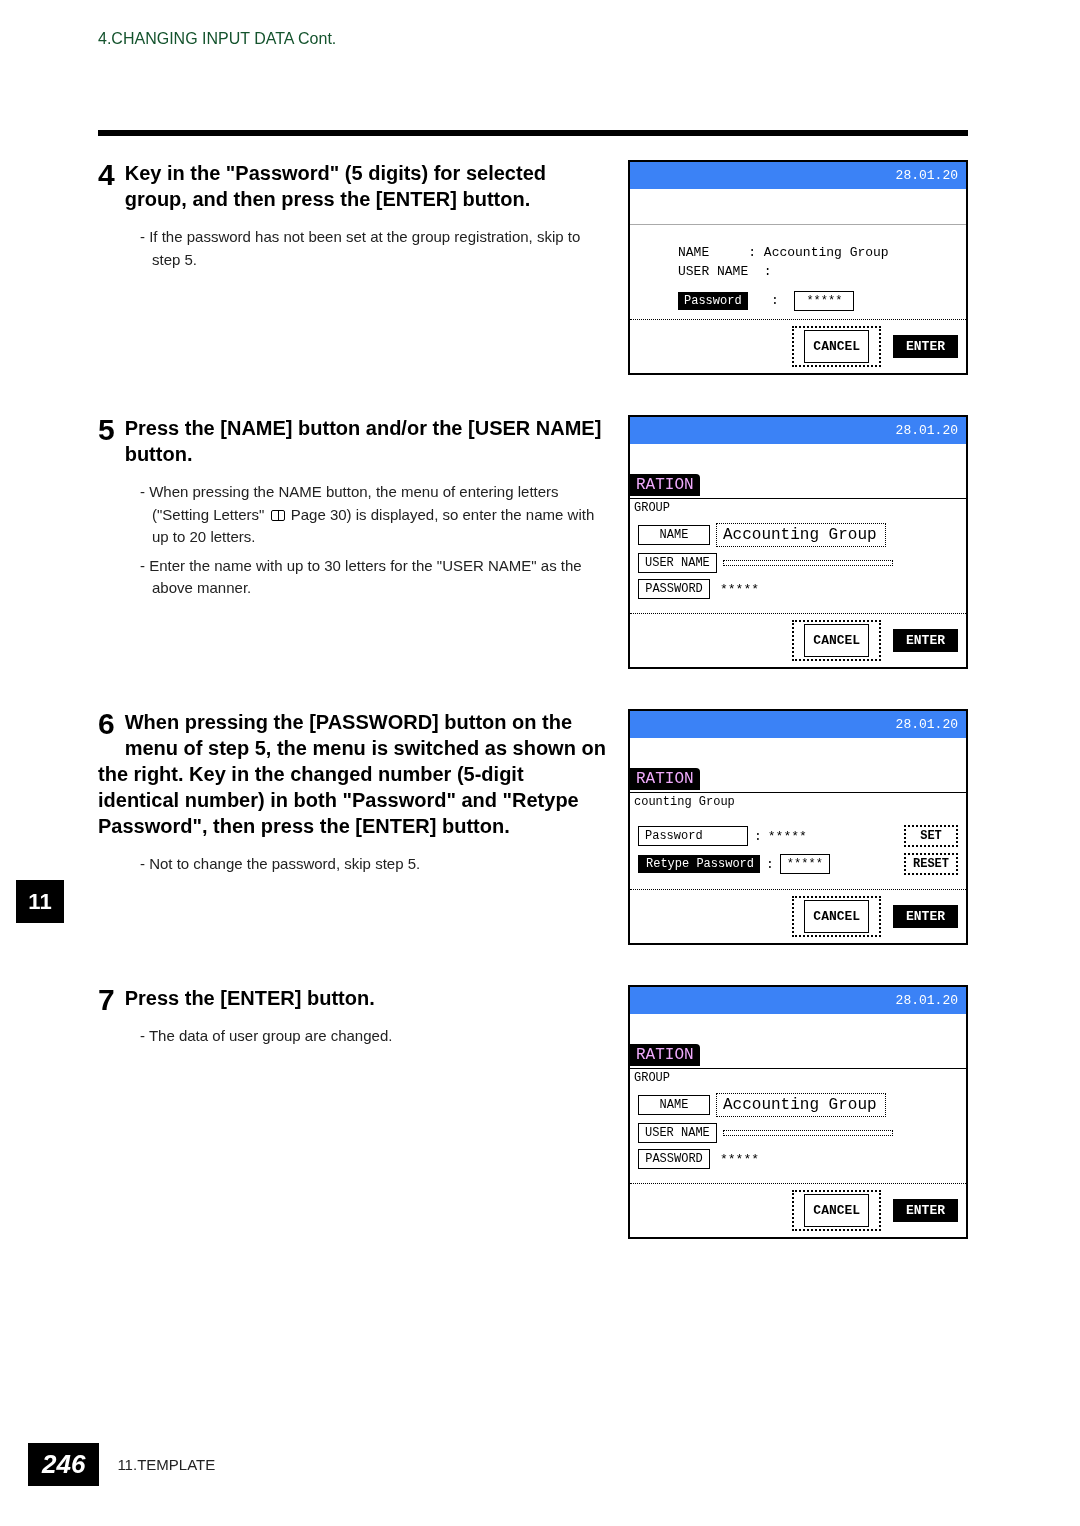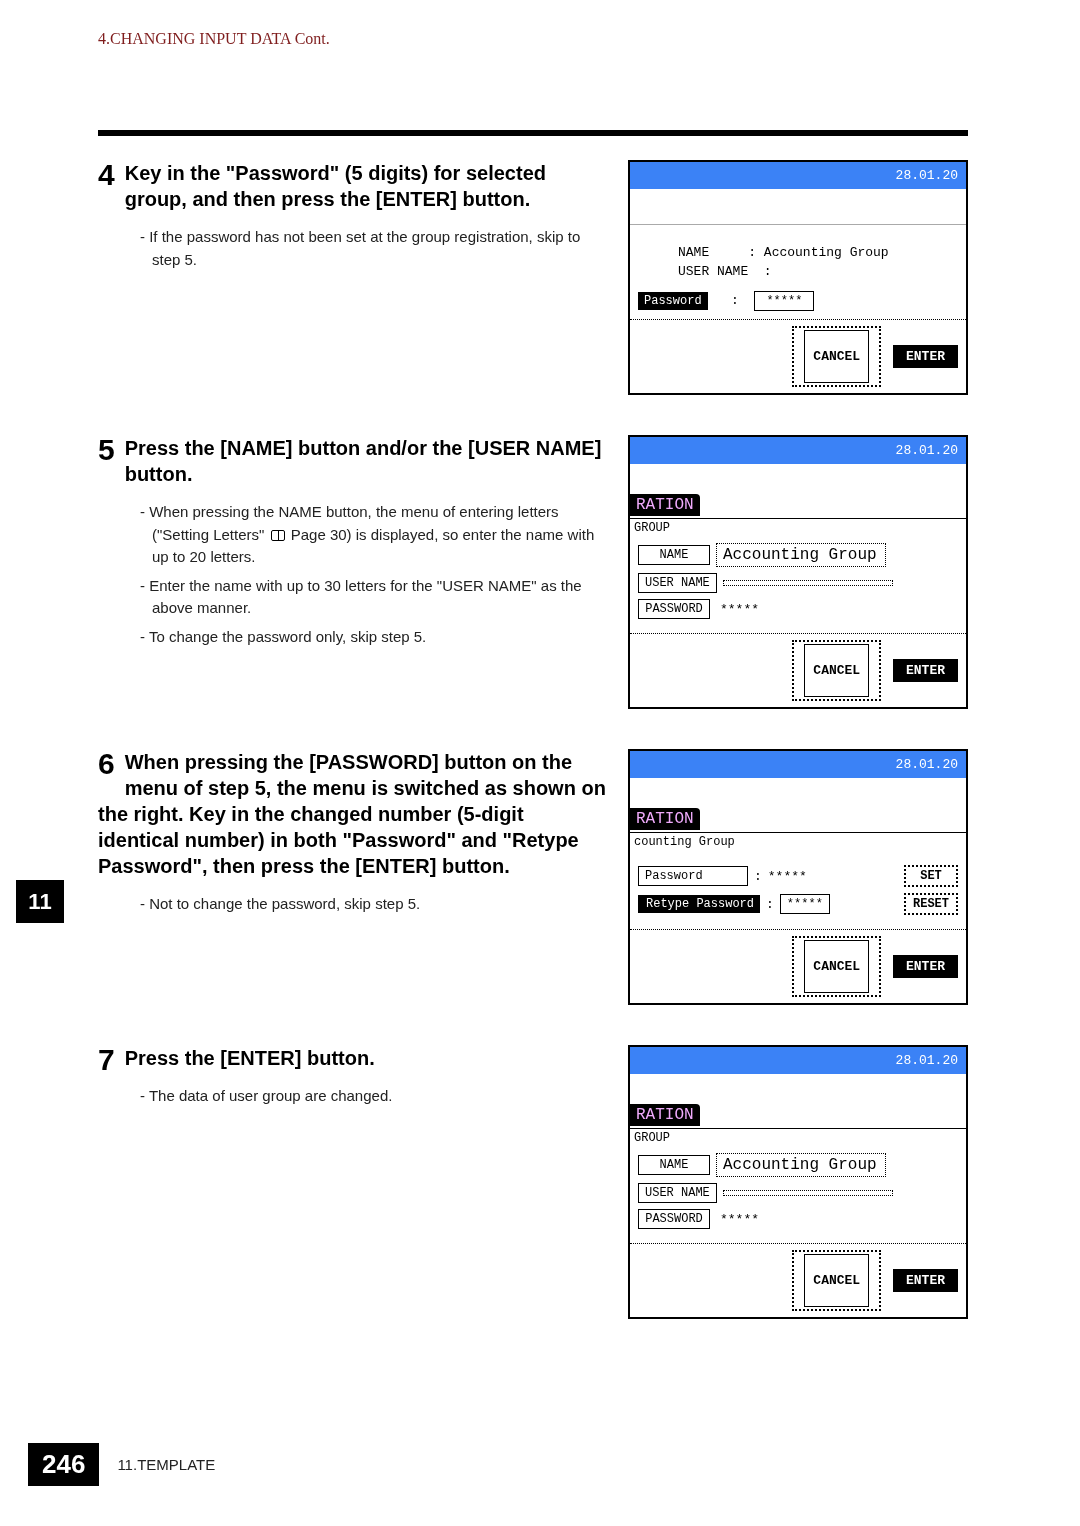--- a/index.html
+++ b/index.html
@@ -9,22 +9,21 @@
     color: #000;
     width: 1080px;
     height: 1526px;
     position: relative;
   }
   .header {
     position: absolute;
     top: 30px;
     left: 98px;
     font-size: 16px;
-    color: #7f1d1d;
-    font-family: Liberation Serif, serif;
+    color: #14532d;
   }
   .divider {
     position: absolute;
     top: 130px;
     left: 98px;
     width: 870px;
     height: 6px;
     background: #000;
   }
   .content {
@@ -123,21 +122,21 @@
     display: inline-block;
     border: 2px dotted #000;
     padding: 2px 10px;
     margin-left: 4px;
     font-weight: bold;
     background: #fff;
   }
   .btn-solid-inner {
     border: 1px solid #000;
     display: inline-block;
-    padding: 18px 8px;
+    padding: 8px 8px;
   }
   .btn-dark {
     display: inline-block;
     background: #000;
     color: #fff;
     padding: 3px 12px;
     margin-left: 4px;
     font-weight: bold;
     border: 1px solid #000;
   }
@@ -219,20 +218,21 @@
     display: flex;
     align-items: center;
   }
   .page-num-box {
     background: #000;
     color: #fff;
     font-size: 26px;
     font-weight: bold;
     padding: 6px 14px;
     margin-right: 18px;
+    font-style: italic;
   }
   .footer-text {
     font-size: 15px;
     color: #222;
   }
 </style>
 </head>
 <body>
 
 <div class="header">4.CHANGING INPUT DATA Cont.</div>
@@ -256,21 +256,21 @@
         <div class="screen-blank"></div>
         <div class="screen-body">
           <div style="margin:10px 0 4px 40px;">
             <span>NAME</span>&nbsp;&nbsp;&nbsp;&nbsp;
             <span>: Accounting Group</span>
           </div>
           <div style="margin:0 0 12px 40px;">
             <span>USER NAME</span>&nbsp;
             <span>:</span>
           </div>
-          <div style="">
+          <div style="margin-left:40px;">
             <span class="field-btn-dark">Password</span>
             &nbsp;&nbsp;:&nbsp;
             <span class="field-btn" style="min-width:60px;">*****</span>
           </div>
         </div>
         <div class="screen-footer">
           <span class="btn-outline"><span class="btn-solid-inner">CANCEL</span></span>
           <span class="btn-dark">ENTER</span>
         </div>
       </div>
@@ -279,21 +279,20 @@
 
   <div class="step">
     <div class="step-left">
       <div>
         <span class="step-num">5</span>
         <div class="step-title">Press the [NAME] button and/or the [USER NAME] button.</div>
       </div>
       <ul class="step-body">
         <li>When pressing the NAME button, the menu of entering letters ("Setting Letters" <span class="book-icon"></span> Page 30) is displayed, so enter the name with up to 20 letters.</li>
         <li>Enter the name with up to 30 letters for the "USER NAME" as the above manner.</li>
-        <li>To change the password only, skip step 5.</li>
       </ul>
     </div>
     <div class="step-right">
       <div class="screen">
         <div class="screen-top">28.01.20</div>
         <div style="height:30px;"></div>
         <div style="padding:0 0 2px 0;">
           <span class="tab">RATION</span>
         </div>
         <div class="subheader" style="padding-left:4px;border-top:1px solid #000;">GROUP</div>

